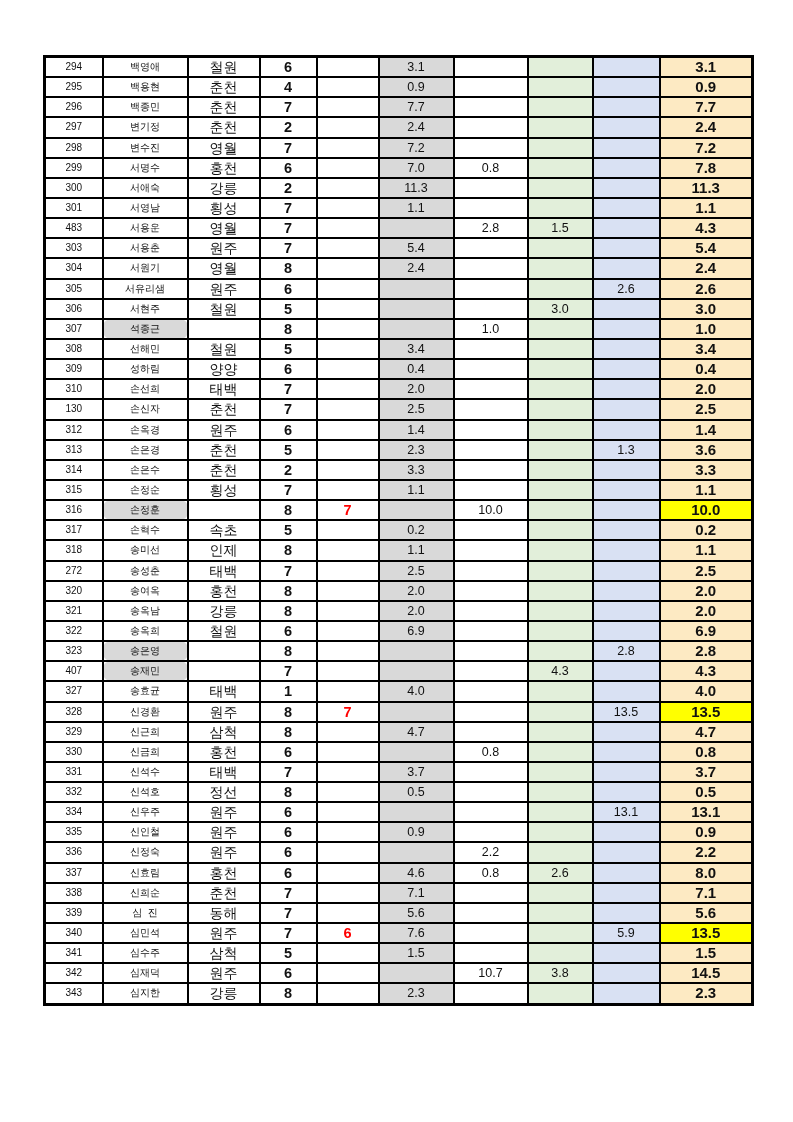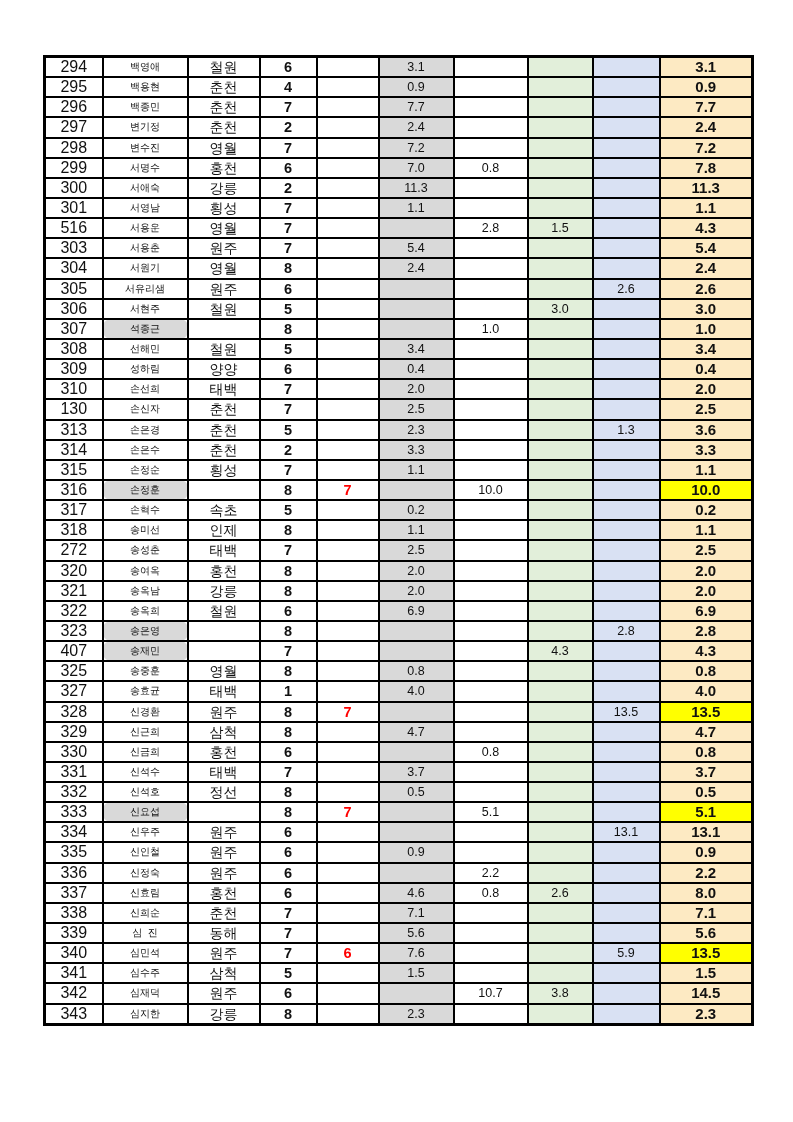--- a/index.html
+++ b/index.html
@@ -22,21 +22,21 @@
     border-collapse:collapse;table-layout:fixed;
     border:3px solid var(--grid);
   }
   .grid td{
     border:2px solid var(--grid);
     height:18.14px;line-height:18.14px;
     padding:0;margin:0;overflow:hidden;
     text-align:center;vertical-align:middle;
     font-size:13px;white-space:nowrap;
   }
-  td.c-no{font-size:16px;text-align:center;}
+  td.c-no{font-size:10px;text-align:center;}
   td.c-name{font-size:10px;white-space:pre;}
   td.c-region{font-size:14px;}
   td.c-grade{font-size:14.5px;font-weight:bold;}
   td.c-red-score{font-size:14.5px;font-weight:bold;color:var(--red);}
   td.c-score-a{background:var(--gray);font-size:12.5px;}
   td.c-score-b{font-size:12.5px;}
   td.c-score-c{background:var(--green);font-size:12.5px;}
   td.c-score-d{background:var(--blue);font-size:12.5px;}
   td.c-total{background:var(--tan);font-size:15px;font-weight:bold;}
   tr.name-shaded td.c-name{background:var(--gray);border-radius:8px;}
@@ -150,21 +150,21 @@
           <td class="c-region">횡성</td>
           <td class="c-grade">7</td>
           <td class="c-red-score"></td>
           <td class="c-score-a">1.1</td>
           <td class="c-score-b"></td>
           <td class="c-score-c"></td>
           <td class="c-score-d"></td>
           <td class="c-total">1.1</td>
         </tr>
         <tr>
-          <td class="c-no">516</td>
+          <td class="c-no">483</td>
           <td class="c-name">서용운</td>
           <td class="c-region">영월</td>
           <td class="c-grade">7</td>
           <td class="c-red-score"></td>
           <td class="c-score-a"></td>
           <td class="c-score-b">2.8</td>
           <td class="c-score-c">1.5</td>
           <td class="c-score-d"></td>
           <td class="c-total">4.3</td>
         </tr>
@@ -270,20 +270,32 @@
           <td class="c-region">춘천</td>
           <td class="c-grade">7</td>
           <td class="c-red-score"></td>
           <td class="c-score-a">2.5</td>
           <td class="c-score-b"></td>
           <td class="c-score-c"></td>
           <td class="c-score-d"></td>
           <td class="c-total">2.5</td>
         </tr>
         <tr>
+          <td class="c-no">312</td>
+          <td class="c-name">손옥경</td>
+          <td class="c-region">원주</td>
+          <td class="c-grade">6</td>
+          <td class="c-red-score"></td>
+          <td class="c-score-a">1.4</td>
+          <td class="c-score-b"></td>
+          <td class="c-score-c"></td>
+          <td class="c-score-d"></td>
+          <td class="c-total">1.4</td>
+        </tr>
+        <tr>
           <td class="c-no">313</td>
           <td class="c-name">손은경</td>
           <td class="c-region">춘천</td>
           <td class="c-grade">5</td>
           <td class="c-red-score"></td>
           <td class="c-score-a">2.3</td>
           <td class="c-score-b"></td>
           <td class="c-score-c"></td>
           <td class="c-score-d">1.3</td>
           <td class="c-total">3.6</td>
@@ -414,32 +426,20 @@
           <td class="c-region"></td>
           <td class="c-grade">7</td>
           <td class="c-red-score"></td>
           <td class="c-score-a"></td>
           <td class="c-score-b"></td>
           <td class="c-score-c">4.3</td>
           <td class="c-score-d"></td>
           <td class="c-total">4.3</td>
         </tr>
         <tr>
-          <td class="c-no">325</td>
-          <td class="c-name">송중훈</td>
-          <td class="c-region">영월</td>
-          <td class="c-grade">8</td>
-          <td class="c-red-score"></td>
-          <td class="c-score-a">0.8</td>
-          <td class="c-score-b"></td>
-          <td class="c-score-c"></td>
-          <td class="c-score-d"></td>
-          <td class="c-total">0.8</td>
-        </tr>
-        <tr>
           <td class="c-no">327</td>
           <td class="c-name">송효균</td>
           <td class="c-region">태백</td>
           <td class="c-grade">1</td>
           <td class="c-red-score"></td>
           <td class="c-score-a">4.0</td>
           <td class="c-score-b"></td>
           <td class="c-score-c"></td>
           <td class="c-score-d"></td>
           <td class="c-total">4.0</td>
@@ -496,32 +496,20 @@
           <td class="c-no">332</td>
           <td class="c-name">신석호</td>
           <td class="c-region">정선</td>
           <td class="c-grade">8</td>
           <td class="c-red-score"></td>
           <td class="c-score-a">0.5</td>
           <td class="c-score-b"></td>
           <td class="c-score-c"></td>
           <td class="c-score-d"></td>
           <td class="c-total">0.5</td>
-        </tr>
-        <tr class="name-shaded hl">
-          <td class="c-no">333</td>
-          <td class="c-name">신요섭</td>
-          <td class="c-region"></td>
-          <td class="c-grade">8</td>
-          <td class="c-red-score">7</td>
-          <td class="c-score-a"></td>
-          <td class="c-score-b">5.1</td>
-          <td class="c-score-c"></td>
-          <td class="c-score-d"></td>
-          <td class="c-total">5.1</td>
         </tr>
         <tr>
           <td class="c-no">334</td>
           <td class="c-name">신우주</td>
           <td class="c-region">원주</td>
           <td class="c-grade">6</td>
           <td class="c-red-score"></td>
           <td class="c-score-a"></td>
           <td class="c-score-b"></td>
           <td class="c-score-c"></td>

